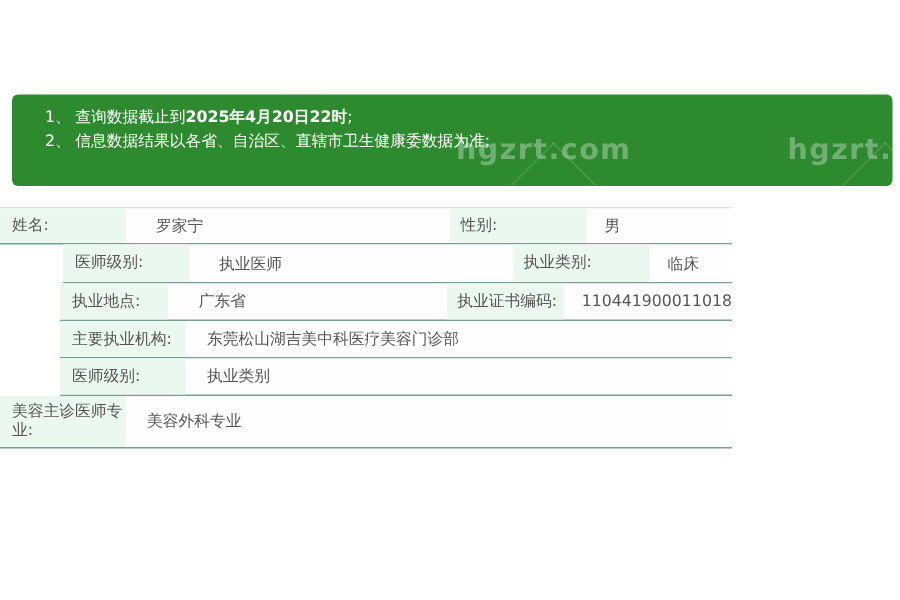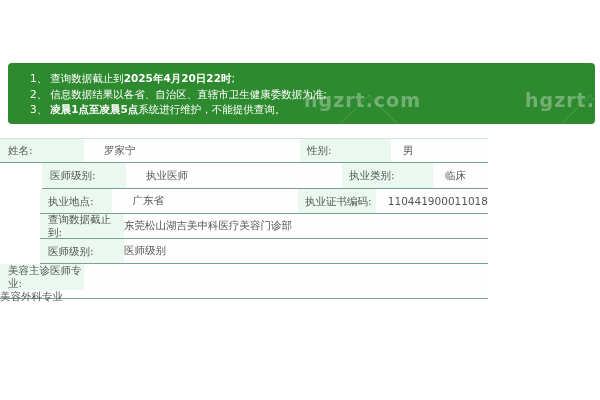--- a/index.html
+++ b/index.html
@@ -41,48 +41,45 @@
   .table{
     position:absolute;left:0;top:138px;width:488px;
     border-top:1px solid #d2e6dd;
     font-size:10.5px;color:#555555;
   }
   .row{
     display:flex;align-items:stretch;box-sizing:border-box;
     border-bottom:1px solid #78a095;background:#fdfefd;
   }
   .r24{height:24px;} .r26{height:26px;margin-left:42px;} .r25{height:25px;margin-left:40px;}
-  .r35{height:35px;flex-direction:column;} .r30{height:30px;}
+  .r35{height:35px;} .r30{height:30px;}
   .cell{display:flex;align-items:center;box-sizing:border-box;}
   .lbl{background:#ebf8f0;word-break:break-all;line-height:13px;}
   .lbl1{width:84px;padding-left:8px;padding-right:2px;}
   .lbl2{width:91px;padding-left:7px;}
   .val1{width:216px;padding-left:20px;}
   .val2{flex:1;padding-left:12px;}
-  .valfull{flex:1;padding-left:0;}
+  .valfull{flex:1;padding-left:14px;}
 </style>
 </head>
 <body>
 
 <div class="notice">
   <div class="wm wm1">hgzrt.com</div>
   <div class="wm wm2">hgzrt.com</div>
   <div class="diag d1"></div>
   <div class="diag d2"></div>
   <div class="diag d3"></div>
   <div class="diag d4"></div>
   <ol>
     <li>
       <span class="num">1、</span><span>查询数据截止到</span><b>2025年4月20日22时</b><span>;</span>
     </li>
     <li>
       <span class="num">2、</span><span>信息数据结果以各省、自治区、直辖市卫生健康委数据为准;</span><b></b><span></span>
-    </li>
-    <li>
-      <span class="num">3、</span><span></span><b>凌晨1点至凌晨5点</b><span>系统进行维护，不能提供查询。</span>
     </li>
   </ol>
 </div>
 
 <div class="table">
   <div class="row r24">
     <div class="cell lbl lbl1">姓名:</div>
     <div class="cell val1">罗家宁</div>
     <div class="cell lbl lbl2">性别:</div>
     <div class="cell val2">男</div>
@@ -93,24 +90,24 @@
     <div class="cell lbl lbl2">执业类别:</div>
     <div class="cell val2">临床</div>
   </div>
   <div class="row r25">
     <div class="cell lbl lbl1">执业地点:</div>
     <div class="cell val1">广东省</div>
     <div class="cell lbl lbl2">执业证书编码:</div>
     <div class="cell val2">110441900011018</div>
   </div>
   <div class="row r25">
-    <div class="cell lbl lbl1">查询数据截止到:</div>
+    <div class="cell lbl lbl1">主要执业机构:</div>
     <div class="cell valfull">东莞松山湖吉美中科医疗美容门诊部</div>
   </div>
   <div class="row r25">
     <div class="cell lbl lbl1">医师级别:</div>
-    <div class="cell valfull">医师级别</div>
+    <div class="cell valfull">执业类别</div>
   </div>
   <div class="row r35">
     <div class="cell lbl lbl1">美容主诊医师专业:</div>
     <div class="cell valfull">美容外科专业</div>
   </div>
 </div>
 
 </body></html>

